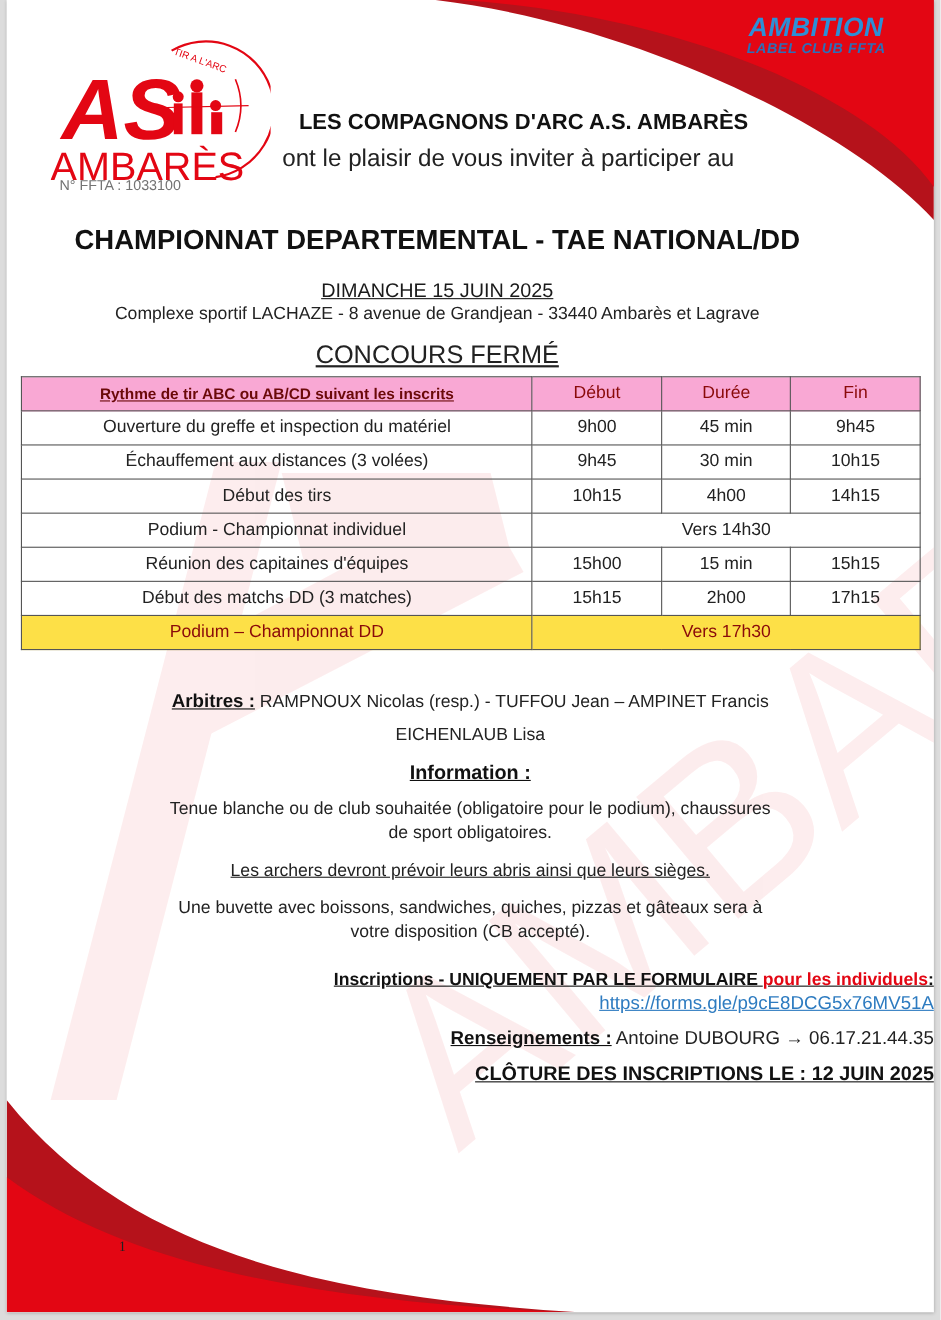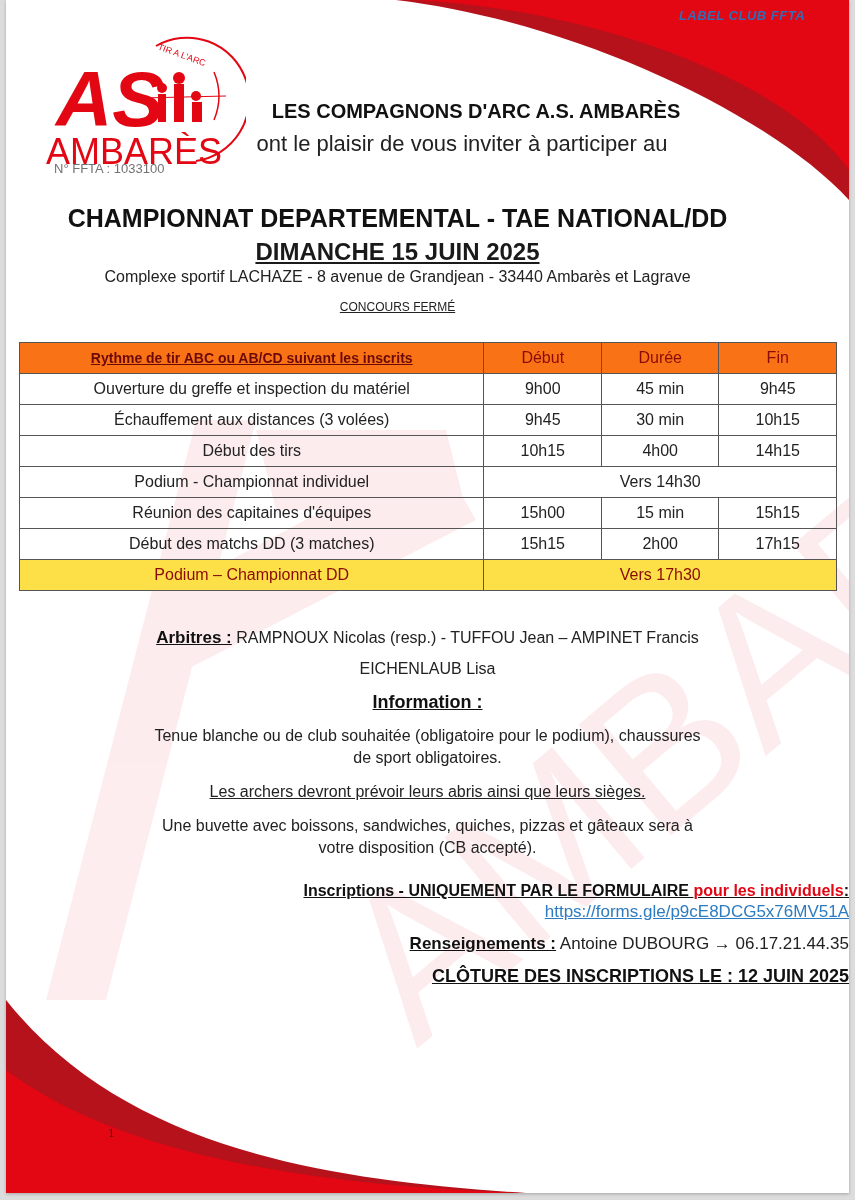--- a/index.html
+++ b/index.html
@@ -15,27 +15,27 @@
 
   .ambition { position: absolute; right: 12px; top: 12px; width: 190px; text-align: center; }
   .ambition-title { font-style: italic; font-weight: bold; font-size: 24px; color: #2d8fd6; letter-spacing: 0.5px; }
   .ambition-sub { font-style: italic; font-weight: bold; font-size: 13px; color: #2d6fb8; margin-top: -4px; letter-spacing: 0.5px; }
 
   .header-title { position: absolute; left: 240px; top: 100px; width: 460px; text-align: center; font-size: 20px; font-weight: bold; color: #111; }
   .header-sub { position: absolute; left: 226px; top: 131px; width: 460px; text-align: center; font-size: 22px; color: #222; }
 
   .main { position: absolute; left: 0; top: 200px; width: 783px; text-align: center; }
   .title { font-size: 25px; font-weight: bold; margin-top: 4px; color: #111; }
-  .date { font-size: 24px; font-weight: bold; text-decoration: underline; margin-top: 5px; }
+  .date { font-size: 18px; font-weight: normal; text-decoration: underline; margin-top: 21px; }
   .address { font-size: 16px; margin-top: 2px; color: #222; }
-  .concours { font-size: 12px; text-decoration: underline; margin-top: 14px; color: #222; }
+  .concours { font-size: 23px; text-decoration: underline; margin-top: 14px; color: #222; }
 
   table.schedule { position: absolute; left: 13px; top: 342px; width: 818px; border-collapse: collapse; font-size: 16px; }
   table.schedule td, table.schedule th { border: 1px solid #555; height: 30px; padding: 0; text-align: center; font-weight: normal; color: #222; }
-  table.schedule thead th { background: #f97316; color: #8a0a0a; font-size: 16px; }
+  table.schedule thead th { background: #f9a8d4; color: #8a0a0a; font-size: 16px; }
   table.schedule thead th.main-col { font-weight: bold; text-decoration: underline; color: #6b0909; font-size: 14px; }
   table.schedule td.c1 { width: 466px; }
   table.schedule td.c2, table.schedule td.c3, table.schedule td.c4 { width: 117px; }
   tr.highlight td { background: #fde047; color: #8a0a0a; }
 
   .info { position: absolute; left: 0; top: 616px; width: 843px; text-align: center; font-size: 16px; color: #222; }
   .info p { margin: 12px; }
   .lbl-bold { font-weight: bold; text-decoration: underline; font-size: 17px; color: #111; }
   .info-heading { font-weight: bold; text-decoration: underline; font-size: 18px; margin-top: 14px !important; color: #111; }
   .para { margin-top: 12px !important; line-height: 22px; }
@@ -83,20 +83,21 @@
       <circle cx="150" cy="60" r="5"></circle>
     </g>
     <path d="M168,36 Q178,60 168,84" fill="none" stroke="#e30613" stroke-width="1.5"></path>
     <line x1="96" y1="62" x2="180" y2="60" stroke="#e30613" stroke-width="1"></line>
     <text x="0" y="128" font-family="Liberation Sans, sans-serif" font-size="36" fill="#e30613">AMBARÈS</text>
     <text x="110" y="20" font-family="Liberation Sans, sans-serif" font-size="9" fill="#e30613" transform="rotate(20 130 20)">TIR A L'ARC</text>
   </svg>
   <div class="logo-ffta">N° FFTA : 1033100</div>
 
   <div class="ambition">
+    <div class="ambition-title">AMBITION</div>
     <div class="ambition-sub">LABEL CLUB FFTA</div>
   </div>
 
   <div class="header-title">LES COMPAGNONS D'ARC A.S. AMBARÈS</div>
   <div class="header-sub">ont le plaisir de vous inviter à participer au</div>
 
   <div class="main">
     <div class="title">CHAMPIONNAT DEPARTEMENTAL - TAE NATIONAL/DD</div>
     <div class="date">DIMANCHE 15 JUIN 2025</div>
     <div class="address">Complexe sportif LACHAZE - 8 avenue de Grandjean - 33440 Ambarès et Lagrave</div>

